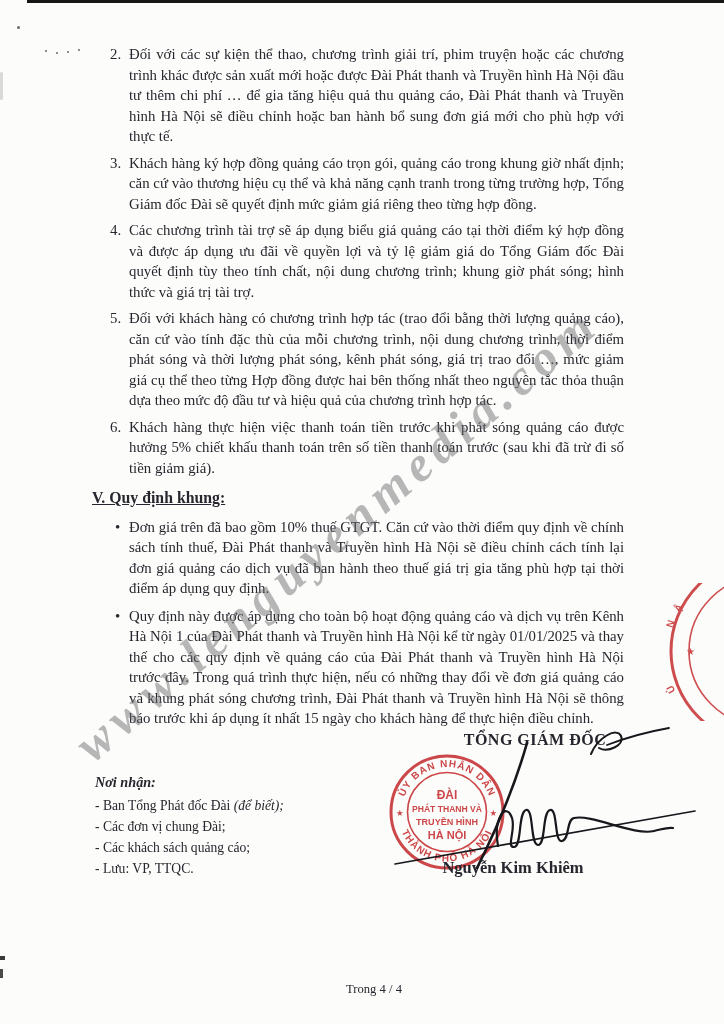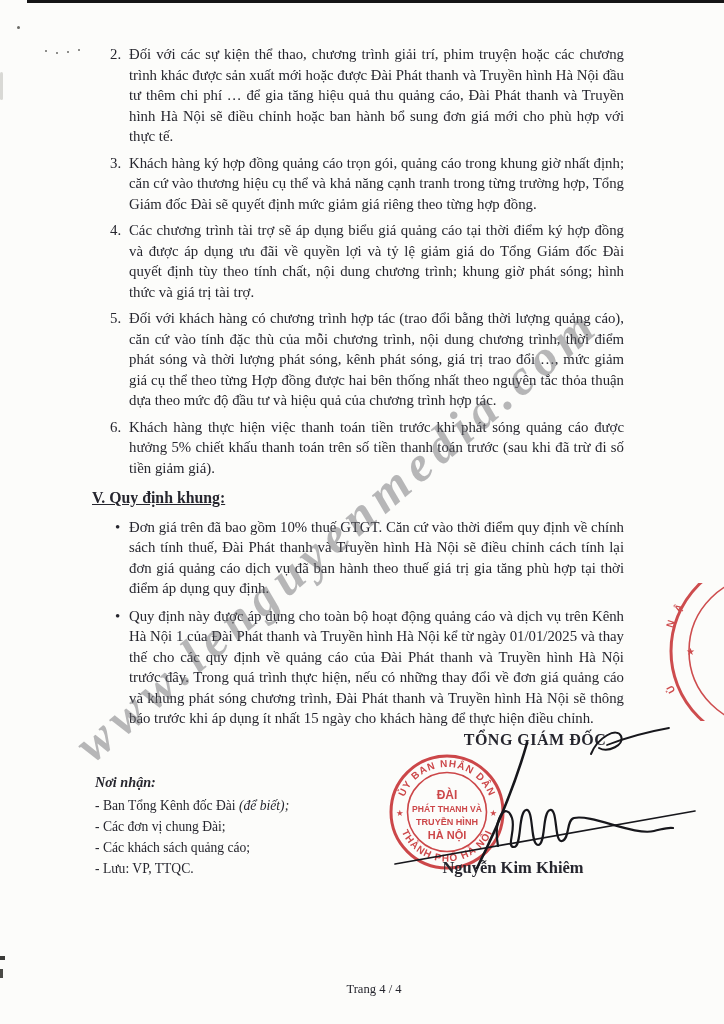--- a/index.html
+++ b/index.html
@@ -100,21 +100,21 @@
     </ol>
     <h3 class="section-heading">V. Quy định khung:</h3>
     <ul class="bullet-list">
       <li><span class="t">Đơn giá trên đã bao gồm 10% thuế GTGT. Căn cứ vào thời điểm quy định về chính sách tính thuế, Đài Phát thanh và Truyền hình Hà Nội sẽ điều chỉnh cách tính lại đơn giá quảng cáo dịch vụ đã ban hành theo thuế giá trị gia tăng phù hợp tại thời điểm áp dụng quy định.</span></li>
       <li><span class="t">Quy định này được áp dụng cho toàn bộ hoạt động quảng cáo và dịch vụ trên Kênh Hà Nội 1 của Đài Phát thanh và Truyền hình Hà Nội kể từ ngày 01/01/2025 và thay thế cho các quy định về quảng cáo của Đài Phát thanh và Truyền hình Hà Nội trước đây. Trong quá trình thực hiện, nếu có những thay đổi về đơn giá quảng cáo và khung phát sóng chương trình, Đài Phát thanh và Truyền hình Hà Nội sẽ thông báo trước khi áp dụng ít nhất 15 ngày cho khách hàng để thực hiện điều chỉnh.</span></li>
     </ul>
   </div>
 
   <div class="recipients">
     <div class="rec-label">Nơi nhận:</div>
-    <div class="rec-item"><span>- Ban Tổng Kênh đốc Đài </span><span class="it">(để biết);</span></div>
+    <div class="rec-item"><span>- Ban Tổng Phát đốc Đài </span><span class="it">(để biết);</span></div>
     <div class="rec-item">- Các đơn vị chung Đài;</div>
     <div class="rec-item">- Các khách sách quảng cáo;</div>
     <div class="rec-item">- Lưu: VP, TTQC.</div>
   </div>
 
   <div class="sig-title">TỔNG GIÁM ĐỐC</div>
   <div class="sig-name">Nguyễn Kim Khiêm</div>
 
   <svg class="stamp" width="120" height="120" viewBox="0 0 120 120">
     <g fill="none" stroke="#c93a3c">
@@ -150,17 +150,17 @@
     <g fill="none" stroke="#17171c" stroke-linecap="round">
       <path stroke-width="2" d="M 591,754 C 598,737 617,727 621,736 C 625,745 608,753 599,748"></path>
       <path stroke-width="1.8" d="M 607,745 C 628,737 652,731 669,728"></path>
       <path stroke-width="2.6" d="M 527,743 C 517,778 499,824 477,868"></path>
       <path stroke-width="2.2" d="M 498,846 C 493,818 506,801 512,818 C 516,830 506,847 514,847 C 522,847 518,812 526,810 C 534,808 530,845 538,845 C 546,845 542,812 550,810 C 558,808 554,843 562,841 C 570,839 566,820 574,818 C 592,814 634,836 654,831 C 663,829 668,827 673,828"></path>
       <path stroke-width="1.7" d="M 395,864 L 695,811"></path>
     </g>
   </svg>
 
   <div class="footer">
-    <span>Trang</span>
+    <span>Trong</span>
     <span class="pg">4 / 4</span>
   </div>
 
 </div>
 
 </body></html>

